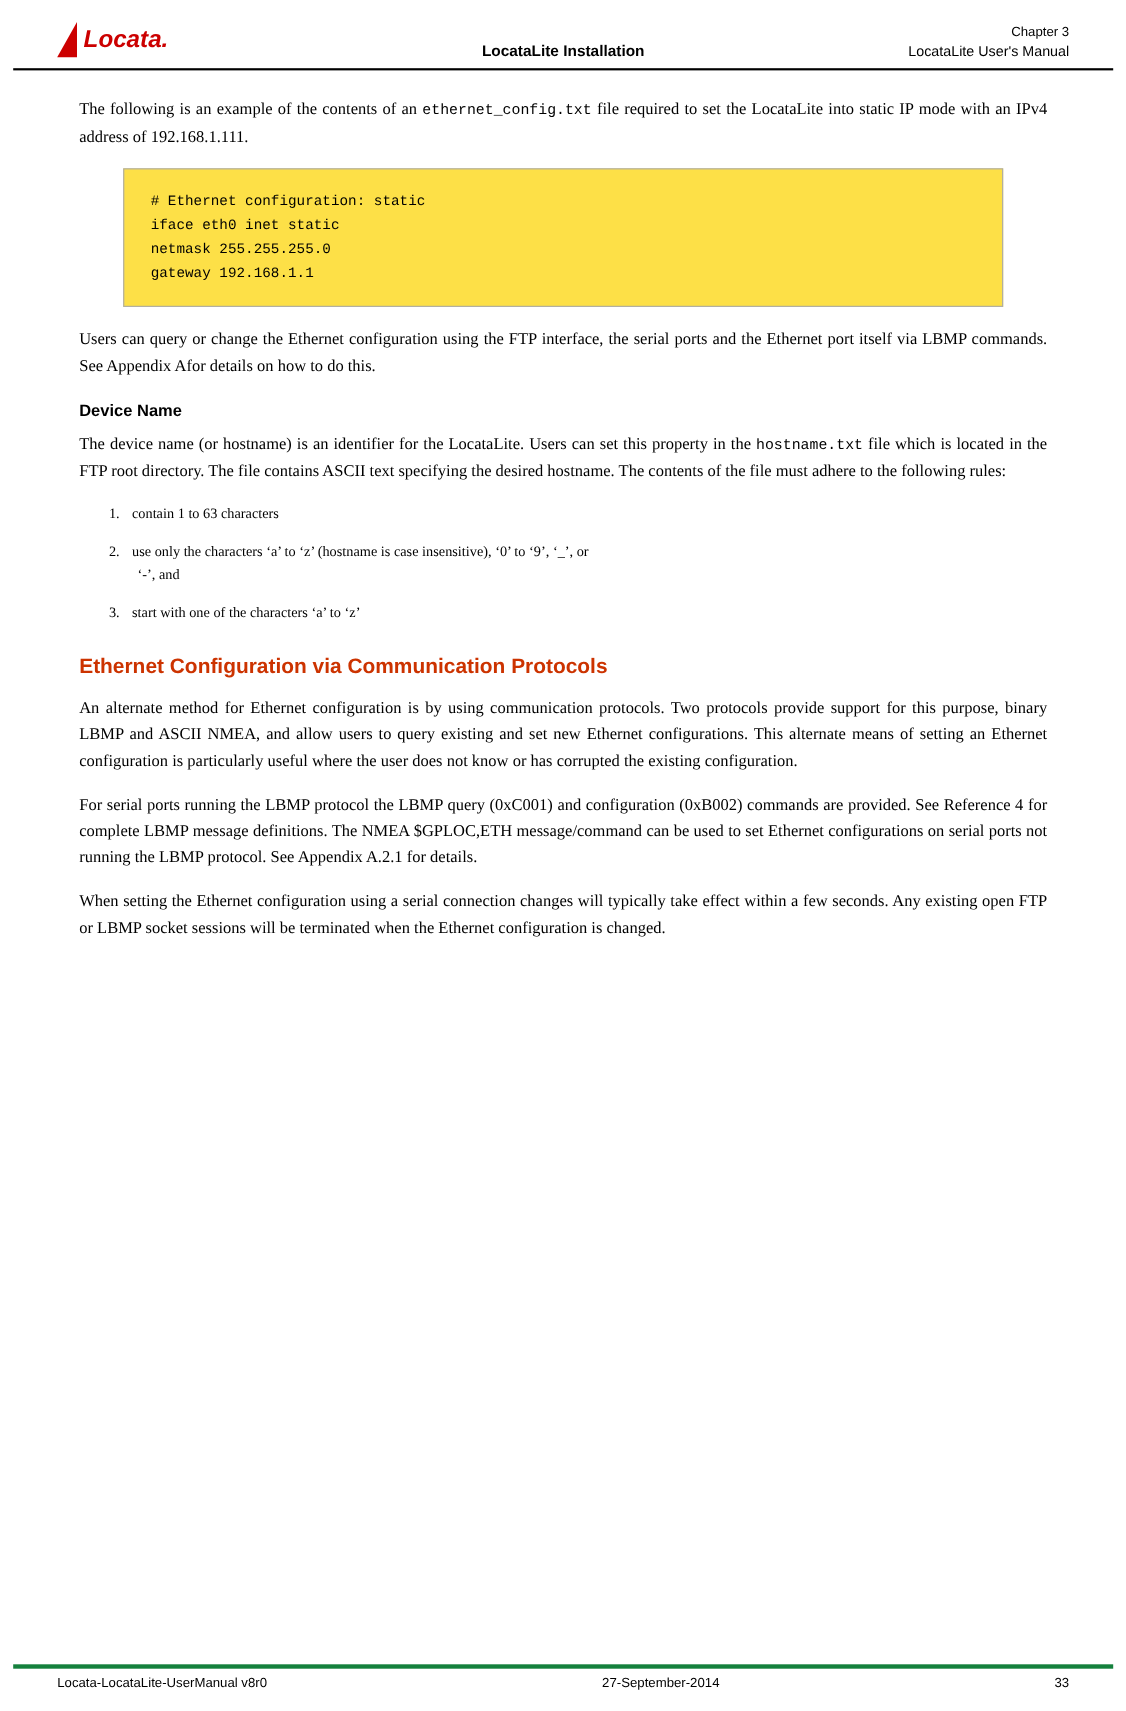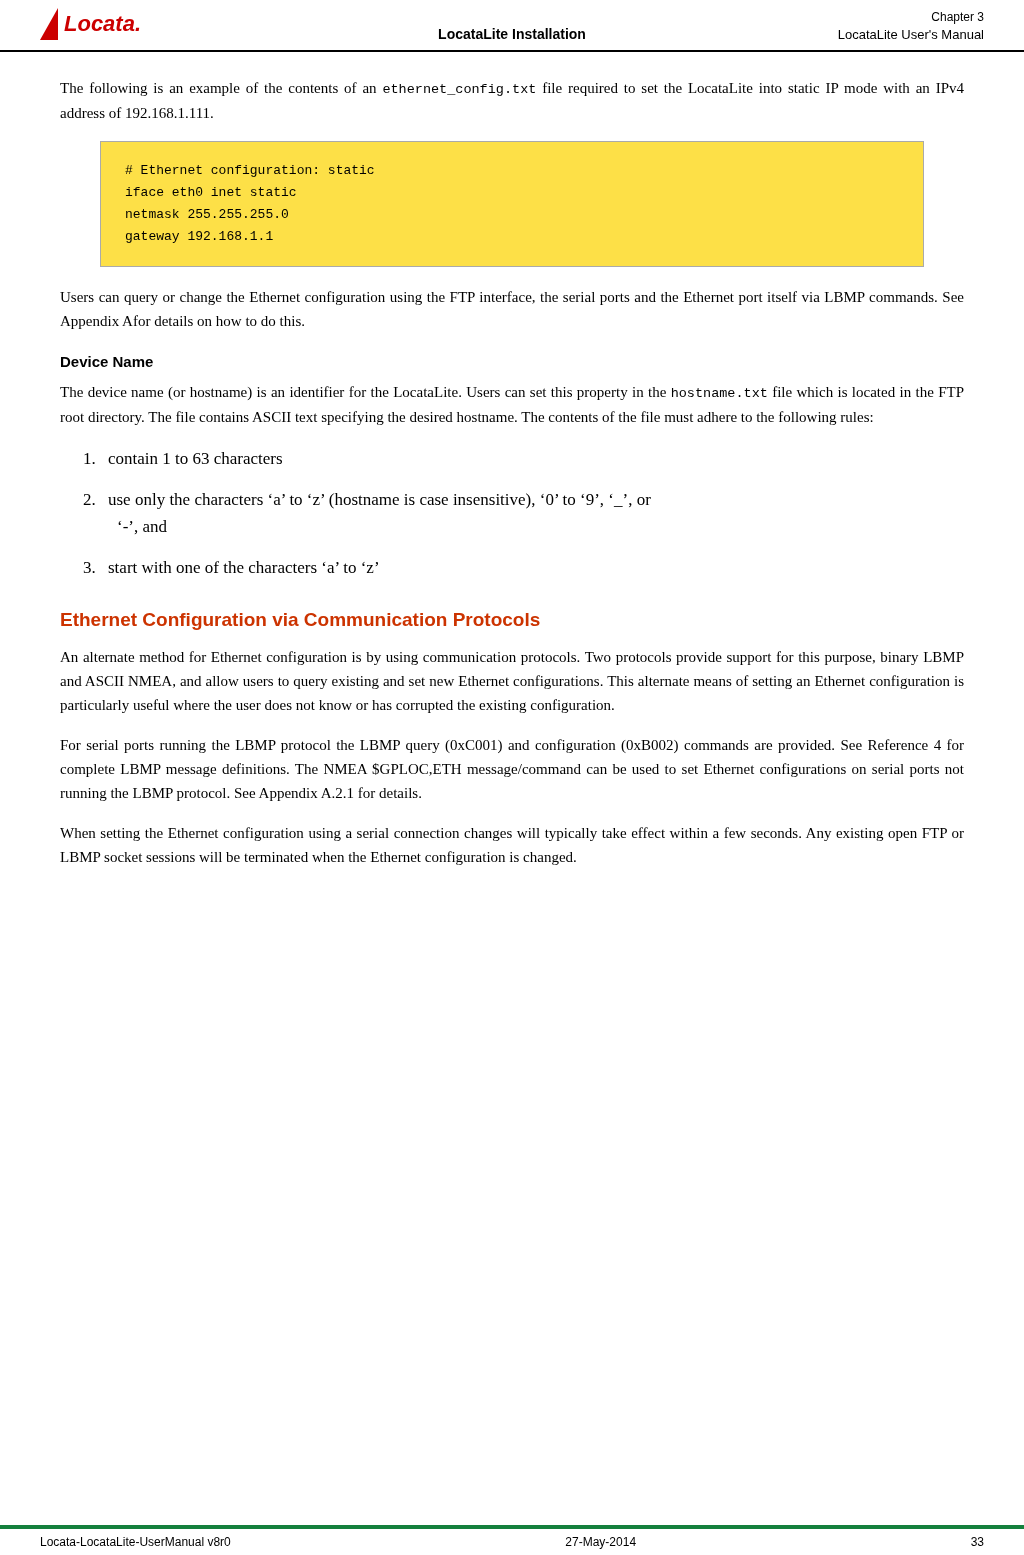--- a/index.html
+++ b/index.html
@@ -8,21 +8,21 @@
       font-size: 15px;
       color: #000;
       background: #fff;
       width: 1024px;
       min-height: 1555px;
       position: relative;
     }
     .page {
       width: 1024px;
       min-height: 1555px;
-      padding: 0;
+      padding: 12px;
       display: flex;
       flex-direction: column;
     }
     
     .header {
       border-bottom: 2px solid #000;
       display: flex;
       flex-direction: column;
       align-items: center;
       padding: 10px 40px 8px 40px;
@@ -116,21 +116,21 @@
       font-weight: bold;
       color: #cc3300;
       margin-top: 28px;
       margin-bottom: 14px;
     }
     .ordered-list {
       margin-left: 40px;
       margin-bottom: 10px;
     }
     .list-item {
-      font-size: 17px;
+      font-size: 13px;
       line-height: 1.6;
       text-align: justify;
       margin-bottom: 14px;
     }
     .list-item-inner {
       margin-left: 8px;
     }
   </style>
 </head>
 <body>
@@ -190,16 +190,16 @@
     <p class="section-para">An  alternate  method  for  Ethernet  configuration  is  by  using  communication  protocols.  Two protocols provide support for this purpose, binary LBMP and ASCII NMEA, and allow users to query existing and set new Ethernet configurations.  This alternate means of setting an Ethernet configuration is particularly useful where the user does not know or has corrupted the existing configuration.</p>
 
     <p class="section-para">For  serial  ports  running  the  LBMP  protocol  the  LBMP  query  (0xC001)  and configuration (0xB002) commands are provided.  See Reference 4 for complete LBMP message definitions.  The NMEA $GPLOC,ETH message/command can be used to set Ethernet configurations on serial ports not running the LBMP protocol.  See Appendix A.2.1 for details.</p>
 
     <p class="section-para">When setting the Ethernet configuration using a serial connection changes will typically take effect within a few seconds.  Any existing open FTP or LBMP socket sessions will be terminated when the Ethernet configuration is changed.</p>
 
   </div>
 
   <div class="footer">
     <span>Locata-LocataLite-UserManual v8r0</span>
-    <span>27-May-2014</span>
+    <span>27-September-2014</span>
     <span>33</span>
   </div>
 </div>
 
 </body></html>

